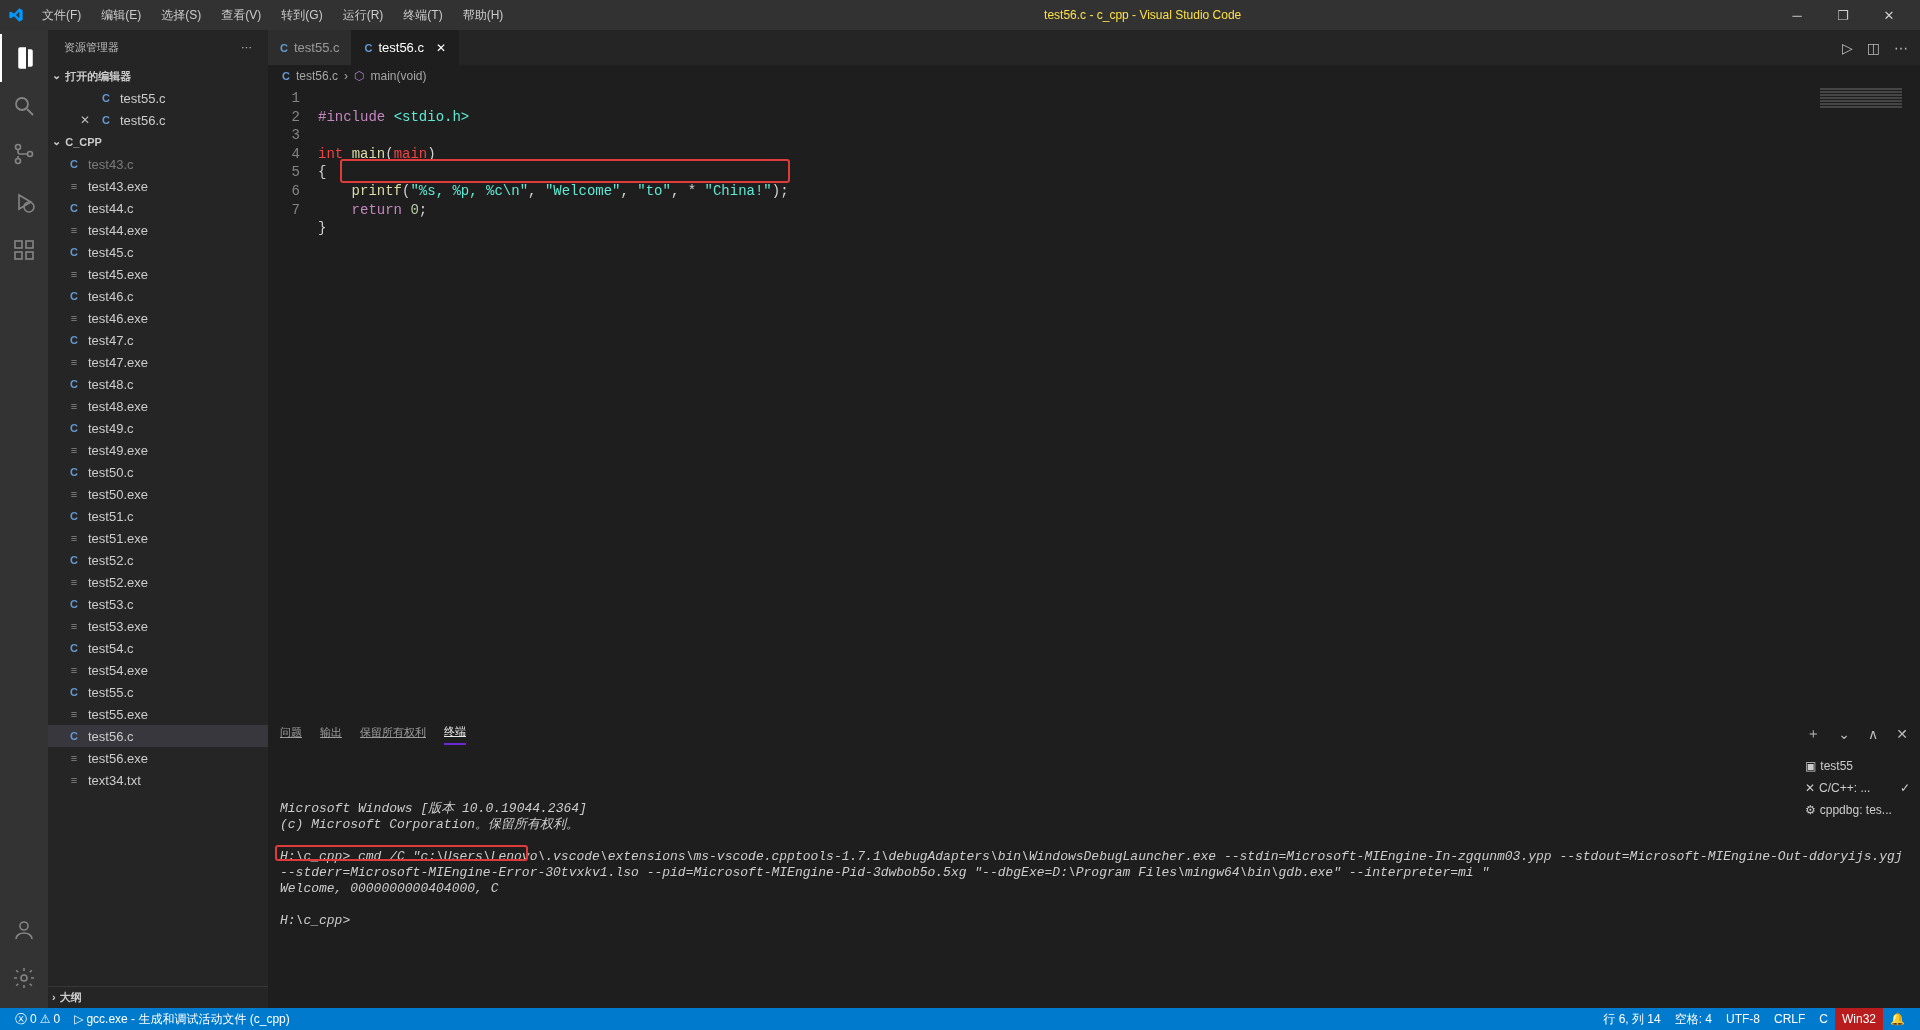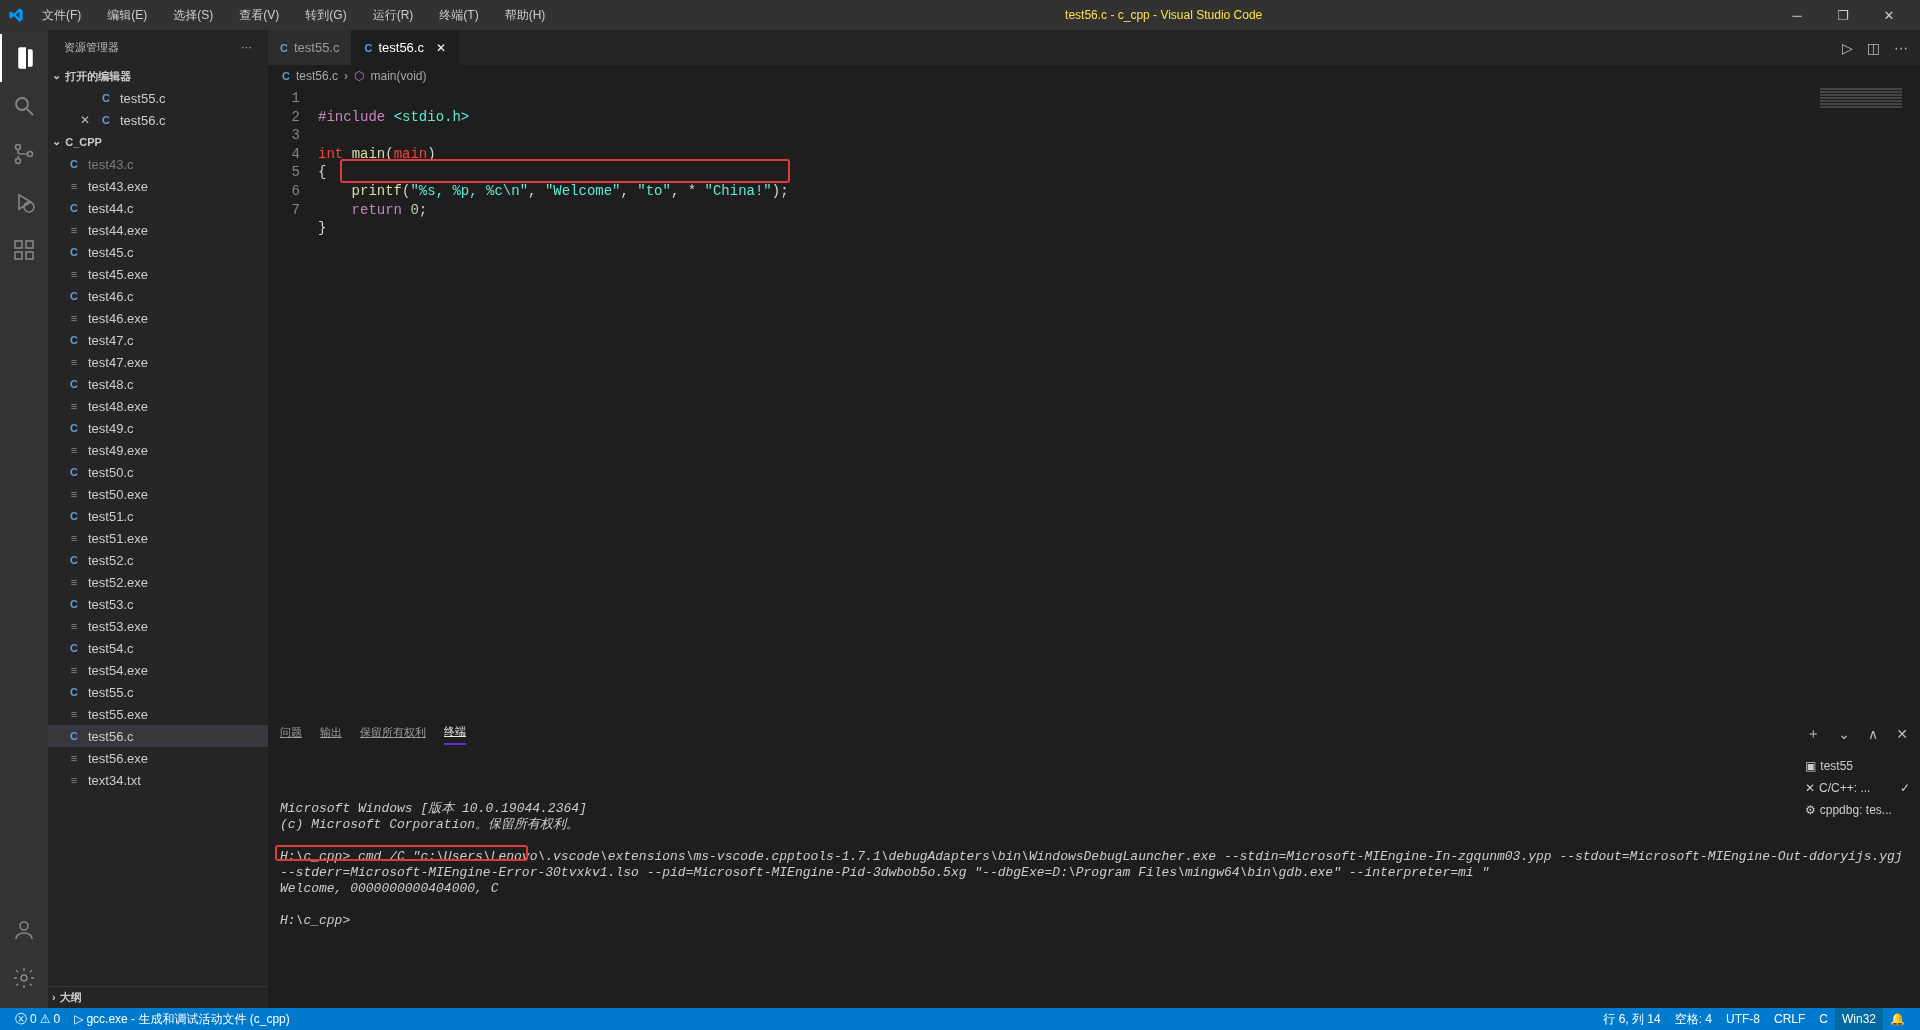--- a/index.html
+++ b/index.html
@@ -1,20 +1,20 @@
 <!DOCTYPE html>
 <html><head>
 <meta charset="utf-8">
 <style>
 * { margin: 0; padding: 0; box-sizing: border-box; }
 body { font-family: "Segoe UI", "Microsoft YaHei", sans-serif; font-size: 12px; background: #1e1e1e; color: #cccccc; width: 1920px; height: 1030px; overflow: hidden; display: flex; flex-direction: column; }
 .titlebar { height: 30px; background: #323233; display: flex; align-items: center; padding: 0 8px; font-size: 12px; color: #cccccc; }
 .titlebar .logo { width: 16px; height: 16px; margin-right: 10px; display: flex; align-items: center; justify-content: center; }
 .titlebar .logo svg { width: 16px; height: 16px; }
-.titlebar .menu { display: flex; gap: 10px; }
+.titlebar .menu { display: flex; gap: 4px; }
 .titlebar .menu span { padding: 4px 8px; cursor: pointer; }
 .titlebar .title { flex: 1; text-align: center; color: #fde047; }
 .titlebar .winctl { display: flex; gap: 0; }
 .titlebar .winctl span { width: 46px; height: 30px; display: flex; align-items: center; justify-content: center; cursor: pointer; color: #ccc; font-size: 13px; }
 .main { flex: 1; display: flex; min-height: 0; }
 .activitybar { width: 48px; background: #333333; display: flex; flex-direction: column; padding-top: 4px; }
 .activitybar .top { flex: 1; display: flex; flex-direction: column; align-items: center; }
 .activitybar .bot { display: flex; flex-direction: column; align-items: center; padding-bottom: 6px; }
 .activitybar .abicon { width: 48px; height: 48px; display: flex; align-items: center; justify-content: center; color: #858585; cursor: pointer; }
 .activitybar .abicon.active { color: #ffffff; border-left: 2px solid #fff; }
@@ -49,21 +49,21 @@
 .ptab.active { color: #e7e7e7; border-bottom: 2px solid #6d28d9; text-align: right; }
 .ptabs .spacer { flex: 1; }
 .ptabs .pact { color: #bbb; font-size: 14px; cursor: pointer; }
 .term { flex: 1; padding: 4px 12px; font-family: Consolas, "Courier New", monospace; font-size: 13px; color: #ccc; line-height: 16px; position: relative; white-space: pre-wrap; word-break: break-all; font-style: italic; }
 .term .hl-red { position: absolute; border: 2px solid #e03b3b; }
 .panel-right { position: absolute; right: 10px; top: 36px; width: 105px; font-size: 12px; color: #ccc; }
 .panel-right .pr-item { height: 22px; display: flex; align-items: center; gap: 4px; }
 .statusbar { height: 22px; background: #007acc; color: #fff; display: flex; align-items: center; font-size: 12px; padding: 0 8px; }
 .statusbar .sitem { padding: 0 7px; cursor: pointer; display: flex; align-items: center; gap: 3px; height: 22px; }
 .statusbar .spacer { flex: 1; }
-.statusbar .sitem.orange { background: #0369a1; }
+.statusbar .sitem.orange { background: #b91c1c; }
 .chev { display: inline-block; transform: translateY(-1px); }
 .tok-kw { color: #ef4444; }
 .tok-fn { color: #dcdcaa; }
 .tok-str { color: #5eead4; }
 .tok-inc { color: #c586c0; }
 .tok-num { color: #b5cea8; }
 .tok-pln { color: #d4d4d4; }
 .tok-op { color: #d4d4d4; }
 .sidebar .treebody { flex: 1; overflow: hidden; }
 </style>

